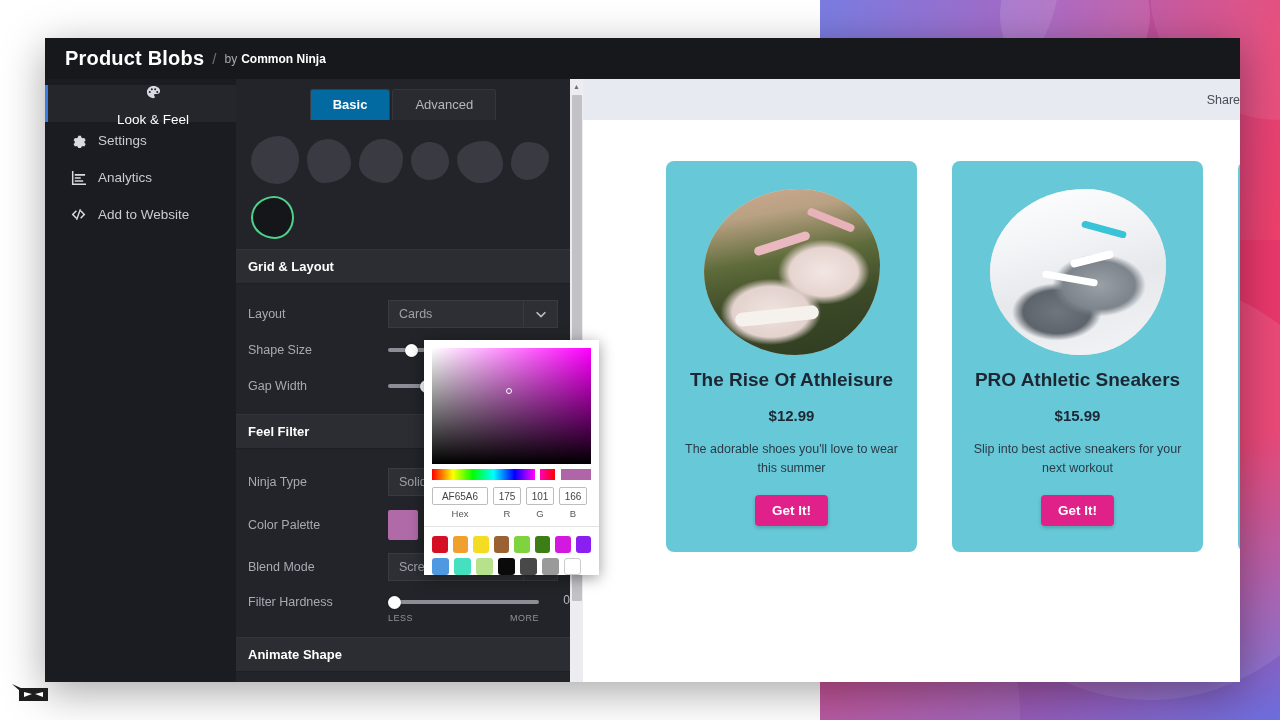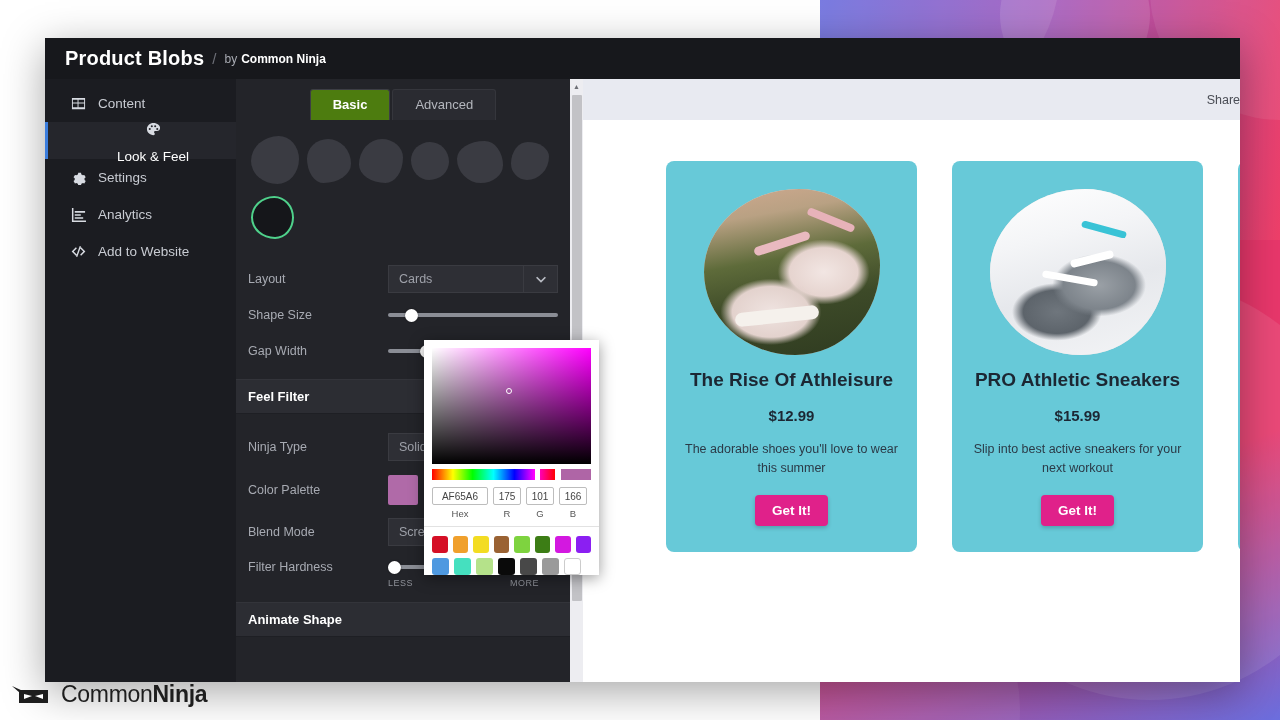--- a/index.html
+++ b/index.html
@@ -58,21 +58,21 @@
   .nav-item .ic svg { width:15px; height:15px; fill:currentColor; }
 
   
   #panel { width:334px; flex:0 0 334px; background:#232429; position:relative; }
   #tabs { height:41px; display:flex; justify-content:center; align-items:flex-end; background:#232429; }
   .tab {
     padding:7px 22px 8px; font-size:13px; color:#b4b7be; cursor:pointer;
     border:1px solid #35363c; border-bottom:none; background:#2a2b31;
     border-radius:3px 3px 0 0; margin:0 1px;
   }
-  .tab.active { background:#4d7c0f; color:#fff; border-color:#3d3e45; font-weight:bold; }
+  .tab.active { background:#0369a1; color:#fff; border-color:#3d3e45; font-weight:bold; }
 
   .sec-head {
     background:#2c2d33; color:#fff; font-size:13px; font-weight:bold;
     padding:9px 12px; border-top:1px solid #33343a; border-bottom:1px solid #1e1f24;
   }
   .sec-body { padding:12px 12px 10px; }
 
   .blob-row { display:flex; gap:8px; padding:4px 0 0 3px; }
   .blob-opt { width:48px; height:48px; background:#3a3b42; cursor:pointer; }
   .blob-opt.s0 { border-radius:58% 42% 45% 55% / 52% 48% 52% 48%; }
@@ -229,28 +229,20 @@
     <span class="app-title">Product Blobs</span>
     <span class="sep">/</span>
     <span class="by">by</span>
     <span class="brand">Common Ninja</span>
   </div>
 
   <div id="appbody">
 
     <div id="sidebar">
 
-      <div class="nav-item">
-        <span class="ic">
-          <svg viewBox="0 0 16 16">
-              <path d="M1 2h14v12H1V2zm1 2v3h5V4H2zm6 0v3h6V4H8zM2 8v4h5V8H2zm6 0v4h6V8H8z"></path>
-            </svg>
-        </span>
-        <span>Content</span>
-      </div>
 
       <div class="nav-item active">
         <span class="ic">
           <svg viewBox="0 0 16 16">
               <path d="M8 1C4.1 1 1 3.9 1 7.5S4.1 14 8 14c.8 0 1.4-.6 1.4-1.3 0-.4-.1-.6-.4-.9-.2-.3-.4-.5-.4-.9 0-.7.6-1.3 1.4-1.3h1.6c2 0 3.4-1.4 3.4-3.3C15 3.6 11.9 1 8 1zM4 8.5a1.1 1.1 0 110-2.2 1.1 1.1 0 010 2.2zm2.2-2.9a1.1 1.1 0 110-2.2 1.1 1.1 0 010 2.2zm3.6 0a1.1 1.1 0 110-2.2 1.1 1.1 0 010 2.2zm2.2 2.9a1.1 1.1 0 110-2.2 1.1 1.1 0 010 2.2z"></path>
             </svg>
         </span>
         <span>Look &amp; Feel</span>
       </div>
 
@@ -295,20 +287,21 @@
           <div class="blob-opt s0"></div>
           <div class="blob-opt s1"></div>
           <div class="blob-opt s2"></div>
           <div class="blob-opt s3"></div>
           <div class="blob-opt s4"></div>
           <div class="blob-opt s5"></div>
         </div>
         <div class="blob-sel"></div>
       </div>
 
+      <div class="sec-head">Grid &amp; Layout</div>
       <div class="sec-body">
 
         <div class="ctrl-row">
           <div class="ctrl-label">Layout</div>
           <div class="ctrl-field">
             <div class="selectbox">
               <span>Cards</span>
               <span class="caret">
                 <svg viewBox="0 0 16 16">
                     <polyline points="3,6 8,11 13,6"></polyline>
@@ -502,16 +495,13 @@
 
 <div id="logo">
   <div class="mask">
     <svg viewBox="0 0 42 24" width="42" height="24">
       <path d="M2 3 L13 8 L10 10 Z" fill="#1d1d1d"></path>
       <path d="M9 7 L38 7 L38 20 L9 20 Z" fill="#1d1d1d"></path>
       <path d="M14 11 L22 13 L14 16 Z" fill="#fff"></path>
       <path d="M33 11 L25 13 L33 16 Z" fill="#fff"></path>
     </svg>
   </div>
-  <div class="logotext">
-    <span>Common</span><b>Ninja</b>
-  </div>
 </div>
 
 </body></html>

